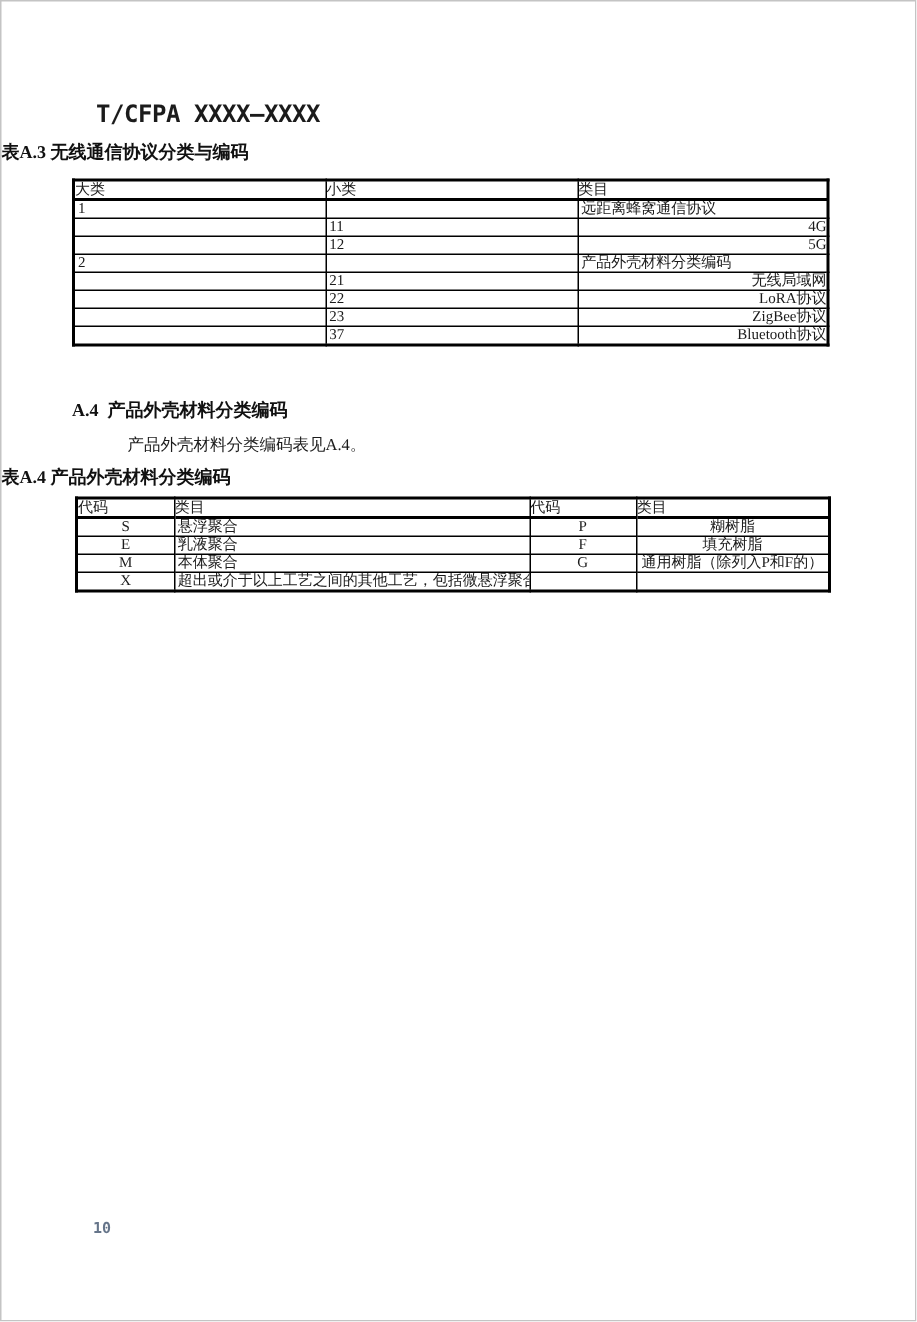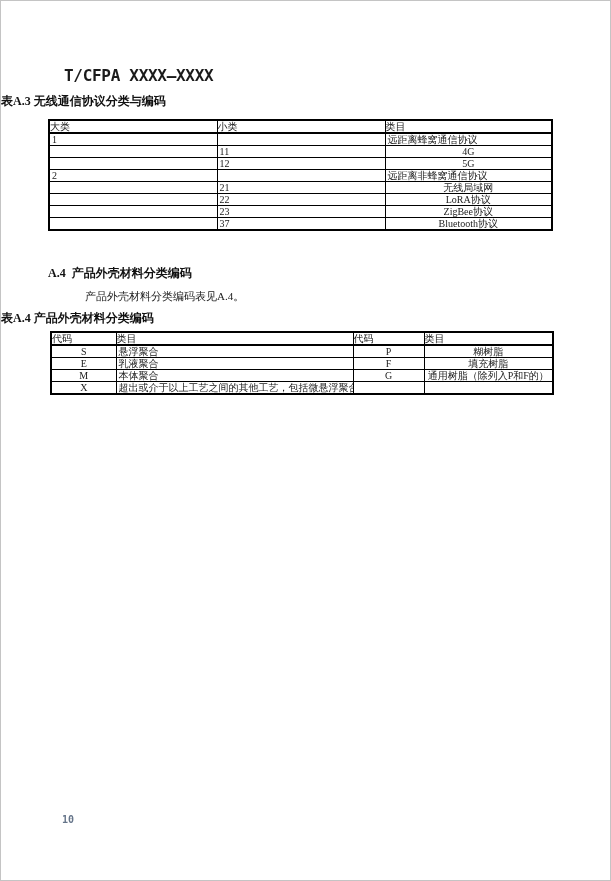--- a/index.html
+++ b/index.html
@@ -45,21 +45,21 @@
     border:1px solid #000;
     height:11px;line-height:11px;
     padding:0;margin:0;
     font-size:10px;font-weight:400;
     overflow:hidden;white-space:nowrap;
     color:#1b1b1b;
   }
   thead th{border-bottom:2px solid #000;text-align:left;}
   td.c{text-align:center;}
   td.l{text-align:left;padding-left:2px;}
-  td.sub{text-align:center;padding-left:0;}
+  td.sub{text-align:right;padding-left:0;}
   .page-number{
     position:absolute;left:61px;top:813px;
     font-size:10px;color:#66758a;
     font-family:"DejaVu Sans Mono","Liberation Mono",monospace;
     font-weight:bold;
   }
 </style>
 </head>
 <body>
 
@@ -94,21 +94,21 @@
         <td class="sub">4G</td>
       </tr>
       <tr>
         <td class="l"></td>
         <td class="l">12</td>
         <td class="sub">5G</td>
       </tr>
       <tr>
         <td class="l">2</td>
         <td class="l"></td>
-        <td class="l">远距离非蜂窝通信协议</td>
+        <td class="l">产品外壳材料分类编码</td>
       </tr>
       <tr>
         <td class="l"></td>
         <td class="l">21</td>
         <td class="sub">无线局域网</td>
       </tr>
       <tr>
         <td class="l"></td>
         <td class="l">22</td>
         <td class="sub">LoRA协议</td>

